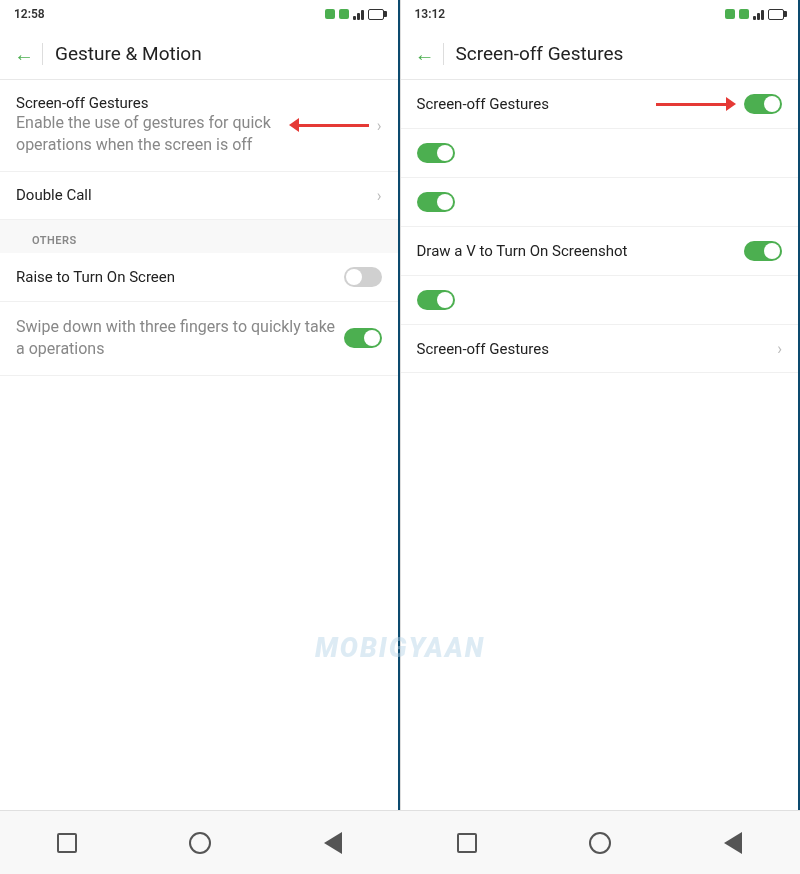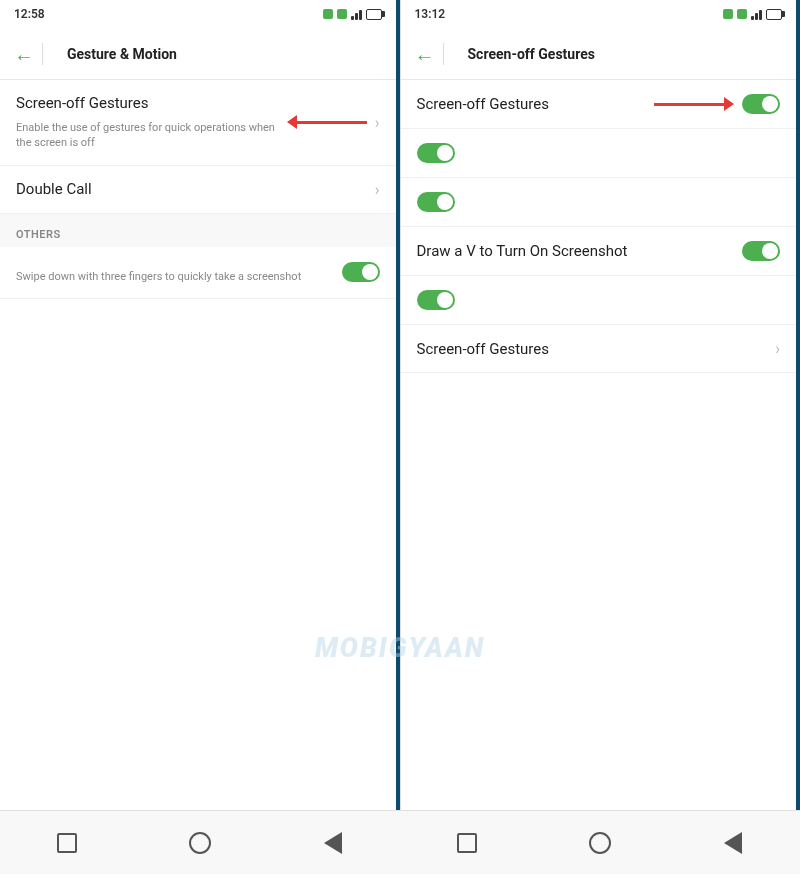--- a/index.html
+++ b/index.html
@@ -19,21 +19,21 @@
       background: #f5f5f5;
     }
 
     
     .phone-panel {
       width: 400px;
       height: 810px;
       background: #ffffff;
       display: flex;
       flex-direction: column;
-      border-right: 4px solid #0c4a6e;
+      border-right: 2px solid #0c4a6e;
       position: relative;
     }
 
     
     .status-bar {
       display: flex;
       justify-content: space-between;
       align-items: center;
       padding: 6px 14px;
       background: #fff;
@@ -109,24 +109,23 @@
     }
 
     .divider-vertical {
       width: 1px;
       height: 22px;
       background: #ddd;
       margin-right: 12px;
     }
 
     .page-title {
-      font-size: 14px;
-      font-weight: 700;
+      font-size: 19px;
+      font-weight: 400;
       color: #222;
-      margin-left: 12px;
     }
 
     
     .settings-list {
       flex: 1;
       background: #fff;
       overflow: hidden;
     }
 
     .settings-item {
@@ -142,23 +141,23 @@
       flex: 1;
     }
 
     .settings-item-title {
       font-size: 15px;
       color: #222;
       font-weight: 400;
     }
 
     .settings-item-subtitle {
-      font-size: 11px;
+      font-size: 16px;
       color: #888;
-      margin-top: 8px;
+      margin-top: 0;
       line-height: 1.4;
     }
 
     .chevron {
       color: #bbb;
       font-size: 16px;
     }
 
     
     .toggle {
@@ -184,21 +183,21 @@
     .toggle.off {
       background: #d0d0d0;
     }
     .toggle.off::after {
       right: auto;
       left: 2px;
     }
 
     
     .section-header {
-      padding: 14px 16px 6px;
+      padding: 14px 32px 6px;
       font-size: 11px;
       font-weight: 600;
       color: #888;
       letter-spacing: 0.5px;
       text-transform: uppercase;
       background: #f8f8f8;
     }
 
     .red-arrow-line {
       background: #e53935;
@@ -314,24 +313,30 @@
 
       <div class="settings-item">
         <div class="settings-item-left">
           <div class="settings-item-title">Double Call</div>
         </div>
         <span class="chevron">›</span>
       </div>
 
       <div class="section-header">OTHERS</div>
 
-
-      <div class="settings-item">
-        <div class="settings-item-left">
-          <div class="settings-item-subtitle">Swipe down with three fingers to quickly take a screenshot</div>
+      <div class="settings-item">
+        <div class="settings-item-left">
+          <div class="settings-item-title">Raise to Turn On Screen</div>
+        </div>
+        <div class="toggle off"></div>
+      </div>
+
+      <div class="settings-item">
+        <div class="settings-item-left">
+          <div class="settings-item-subtitle">Swipe down with three fingers to quickly take a operations</div>
         </div>
         <div class="toggle"></div>
       </div>
     </div>
   </div>
 
   <div class="panel-separator"></div>
 
   <div class="phone-panel">
 

